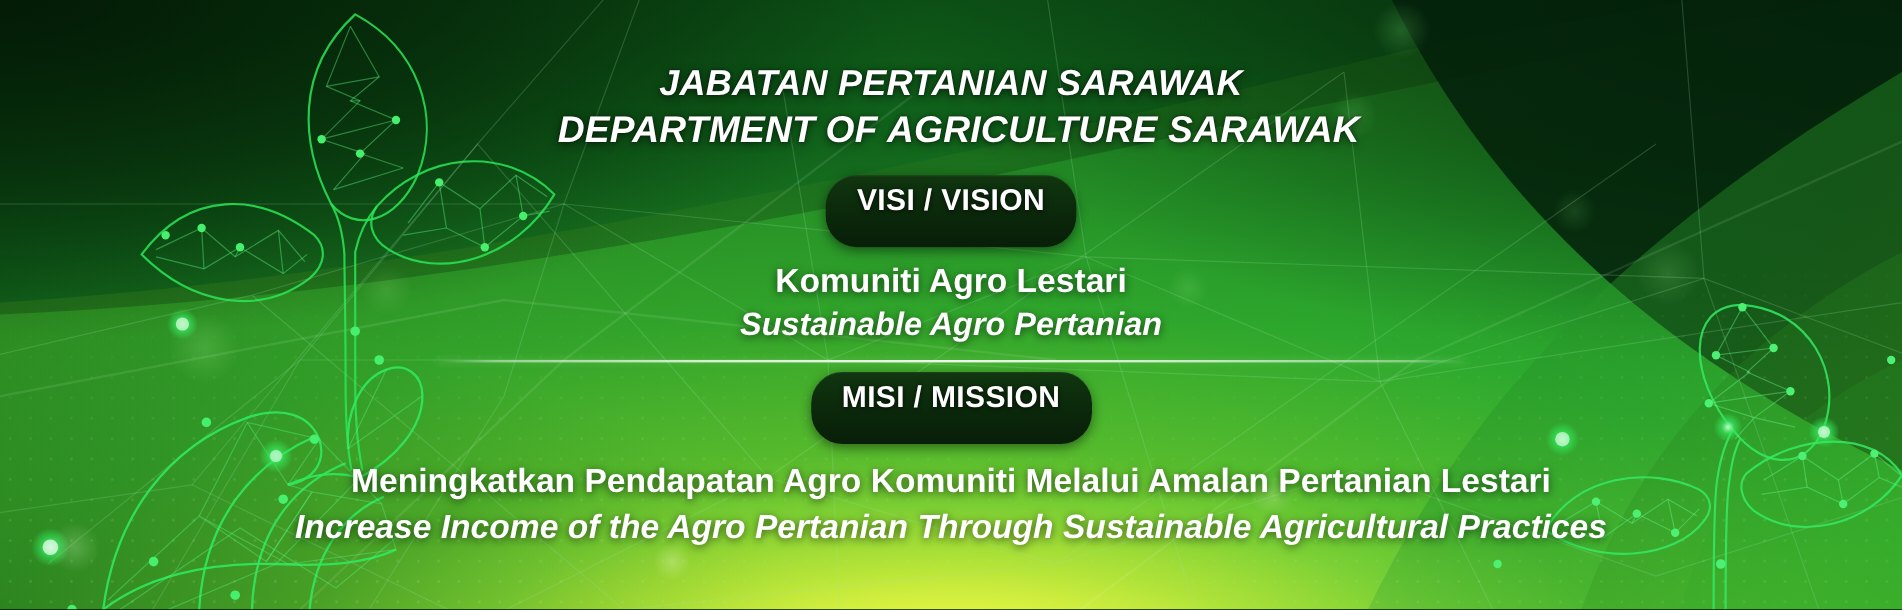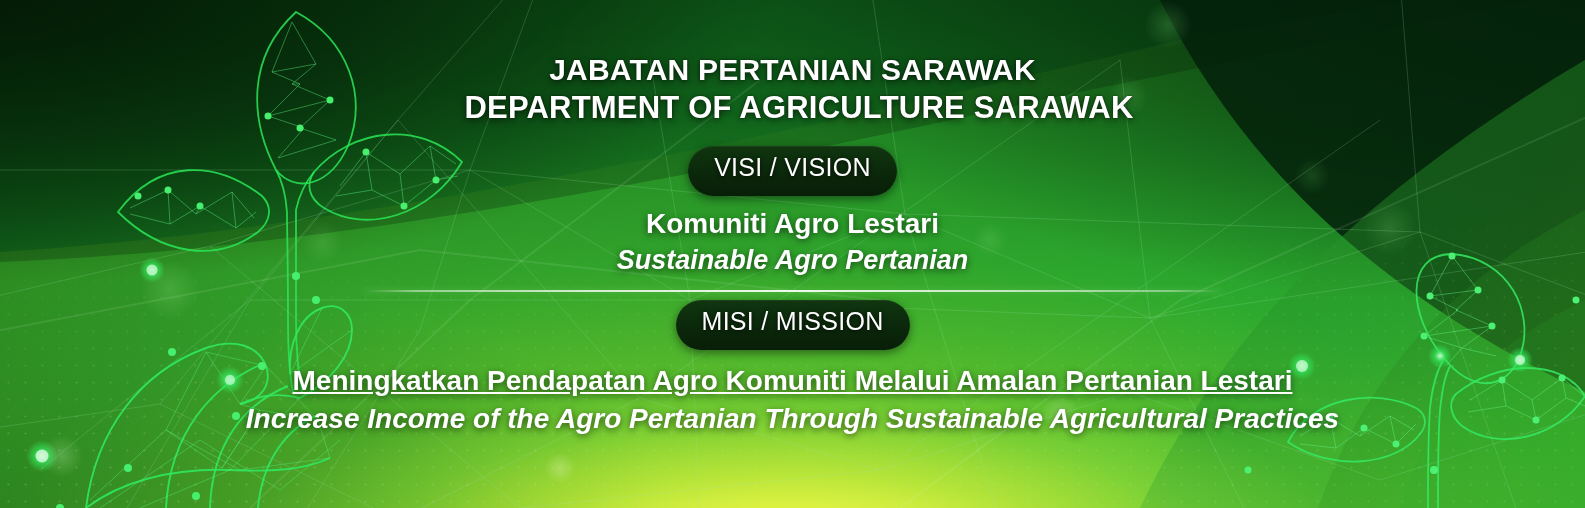--- a/index.html
+++ b/index.html
@@ -92,31 +92,32 @@
     color:#fff;
   }
 
   .title-block { line-height:1.22; }
   .title-line {
     font-size:30px;
     font-weight:bold;
     letter-spacing:.2px;
     text-shadow:0 2px 7px rgba(0,0,0,.62), 0 0 2px rgba(0,0,0,.5);
     white-space:nowrap;
+    font-style:italic;
   }
   .title-line.sub { font-size:31px;margin-left:13px; }
 
   .pill {
     display:inline-block;
     margin:20px 0 6px;
-    padding:7px 26px 14px;
+    padding:7px 26px 24px;
     border-radius:26px;
     background:linear-gradient(180deg, #10360f 0%, #0b280b 55%, #081e08 100%);
     box-shadow:0 3px 10px rgba(0,0,0,.45), inset 0 1px 0 rgba(255,255,255,.05);
-    font-size:25px; font-weight:normal;
+    font-size:25px; font-weight:bold;
     letter-spacing:.3px;
     text-shadow:0 1px 4px rgba(0,0,0,.75);
     white-space:nowrap;
   }
 
   .stmt-my {
     font-size:28px; font-weight:bold;
     margin-top:6px;
     text-shadow:0 2px 7px rgba(0,0,0,.60);
     white-space:nowrap;
@@ -137,21 +138,21 @@
        rgba(240,250,238,.85) 26%,
        rgba(248,253,246,.95) 50%,
        rgba(235,248,232,.8) 74%,
        rgba(220,240,215,.5) 94%,
        rgba(220,240,215,0) 100%);
     box-shadow:0 0 6px rgba(200,255,190,.25);
   }
 
   .mission-block { margin-top:2px; }
   .mission-block .pill { margin-top:4px; }
-  .mission-block .stmt-my { font-size:28px; margin-top:9px;text-decoration:underline; }
+  .mission-block .stmt-my { font-size:28px; margin-top:9px; }
   .mission-block .stmt-en { font-size:28px; margin-top:6px; }
 </style>
 </head>
 <body>
 
 <div id="banner">
 
   <div class="layer bg-base"></div>
   <div class="layer bg-vignette"></div>
 

